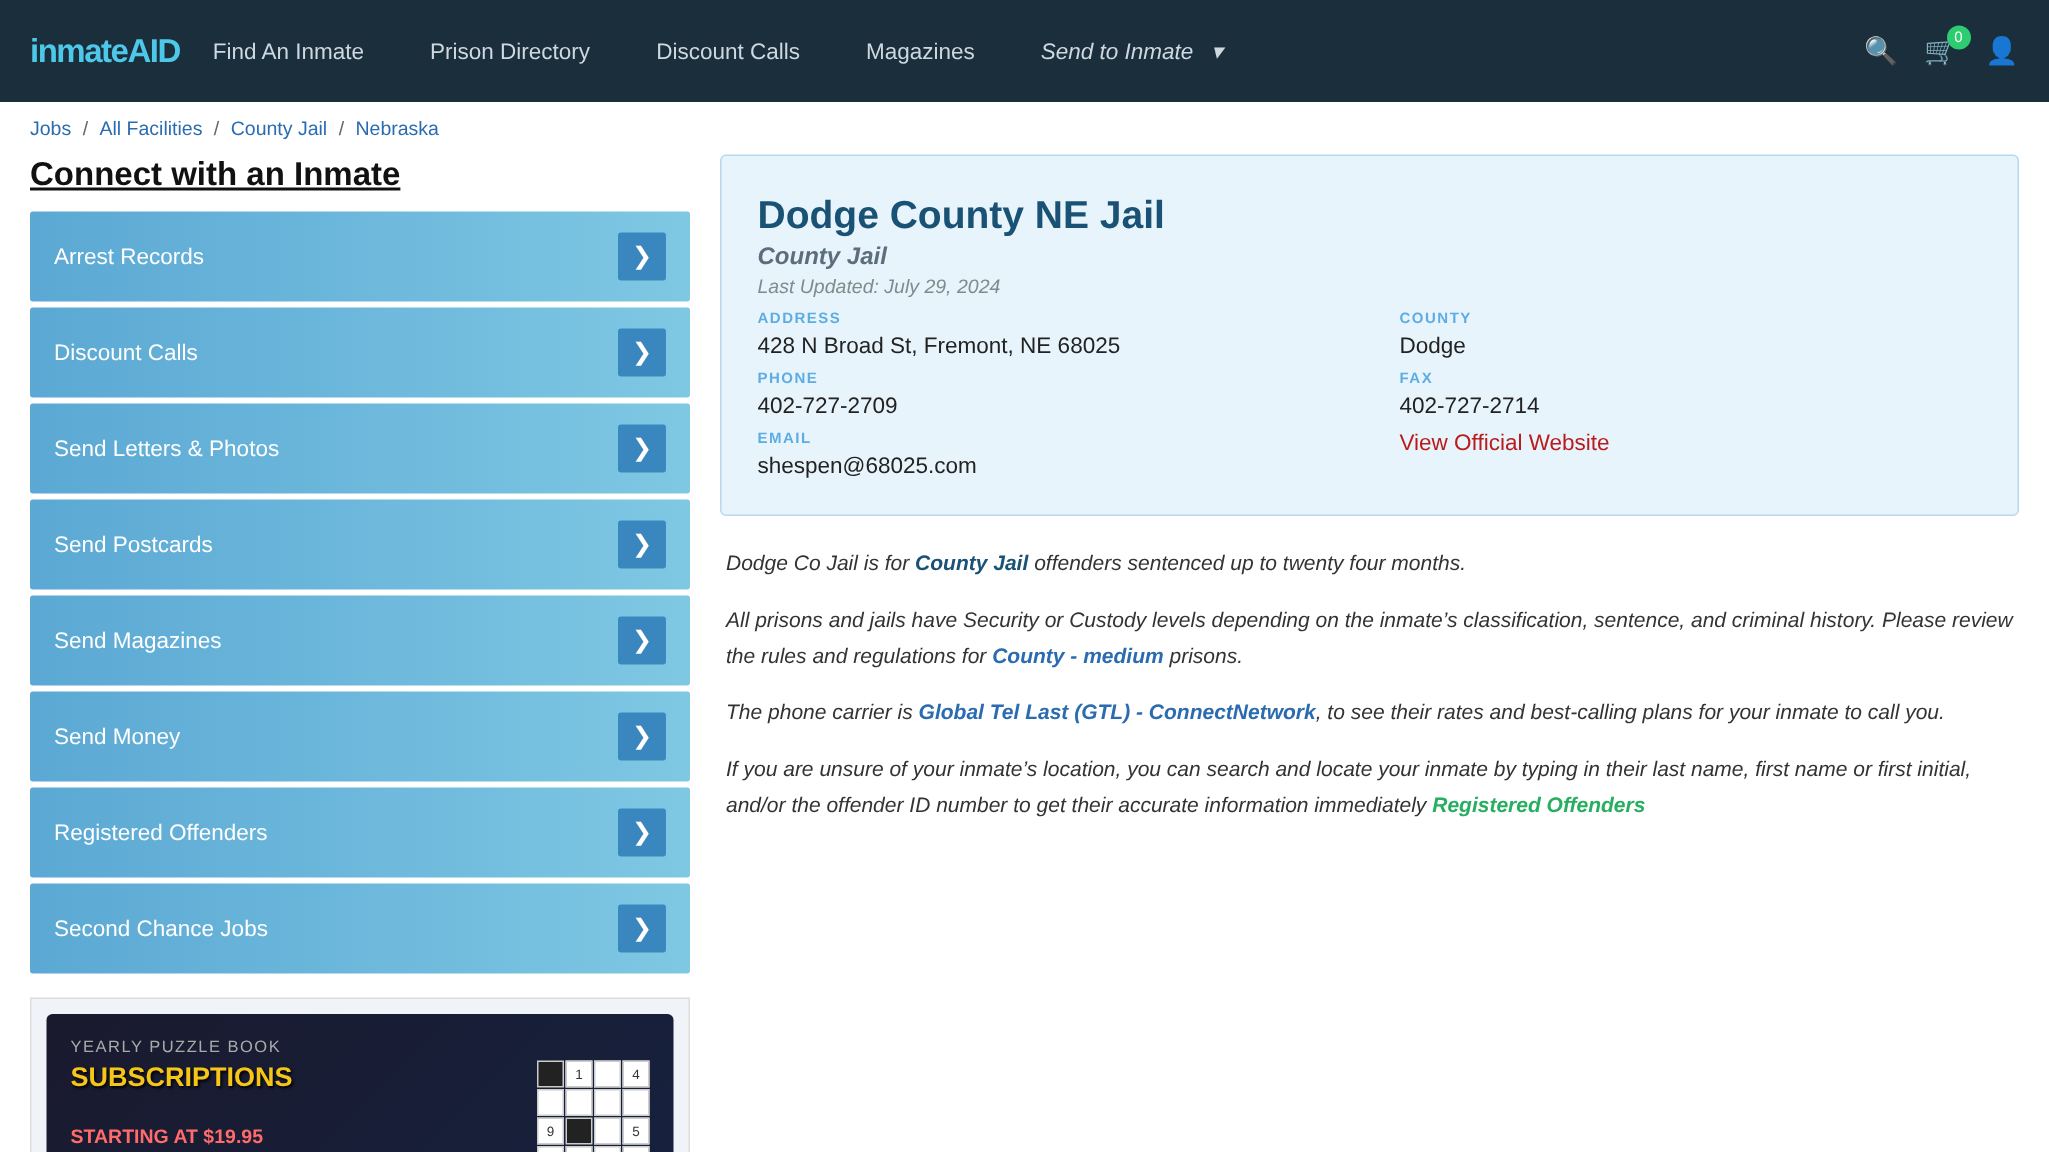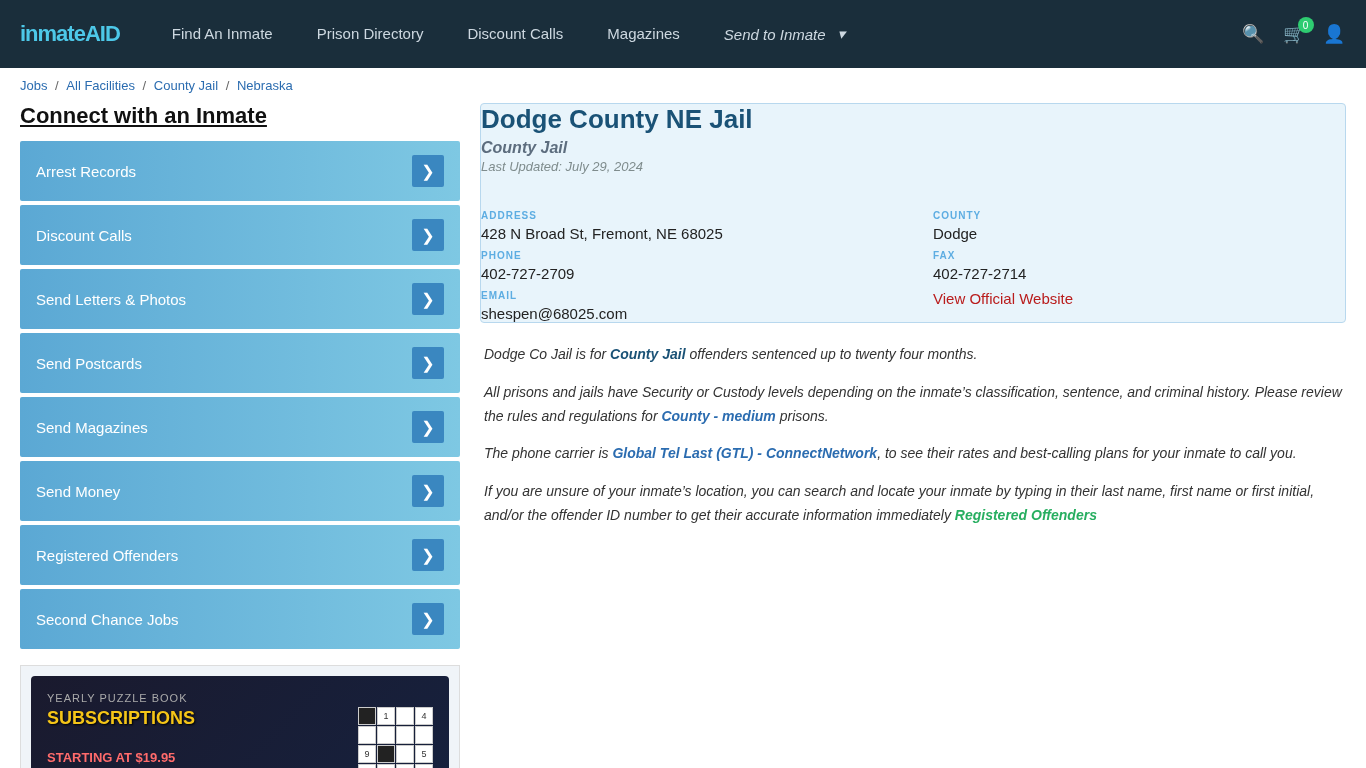--- a/index.html
+++ b/index.html
@@ -9,31 +9,31 @@
     header {
       background: #1a2e3b;
       display: flex;
       align-items: center;
       padding: 0 20px;
       height: 68px;
     }
     .logo {
       display: flex;
       align-items: center;
-      margin-right: 30px;
     }
     .logo-text {
       color: #fff;
       font-size: 22px;
       font-weight: bold;
       letter-spacing: -1px;
     }
     .logo-text span { color: #4dc8e8; }
     nav {
       display: flex;
+      align-items: center;
       flex: 1;
       gap: 0;
     }
     .nav-item {
       color: #cdd8e0;
       text-decoration: none;
       font-size: 15px;
       padding: 0 22px;
       cursor: pointer;
       white-space: nowrap;
@@ -187,40 +187,41 @@
 
     
     .content {
       flex: 1;
       min-width: 0;
     }
     .facility-card {
       background: #e8f4fb;
       border: 1px solid #b8d8ee;
       border-radius: 4px;
+      padding: 24px;
       margin-bottom: 20px;
     }
     .facility-name {
       font-size: 26px;
       font-weight: bold;
       color: #1a5276;
       margin-bottom: 4px;
     }
     .facility-type {
       font-size: 16px;
       font-weight: bold;
       color: #5d6d7e;
       font-style: italic;
       margin-bottom: 2px;
     }
     .facility-updated {
       font-size: 13px;
       color: #7f8c8d;
       font-style: italic;
-      margin-bottom: 36px;
+      margin-bottom: 9px;
     }
     .info-grid {
       display: grid;
       grid-template-columns: 1fr 1fr;
       gap: 8px 40px;
     }
     .info-label {
       font-size: 10px;
       font-weight: bold;
       color: #5dade2;

